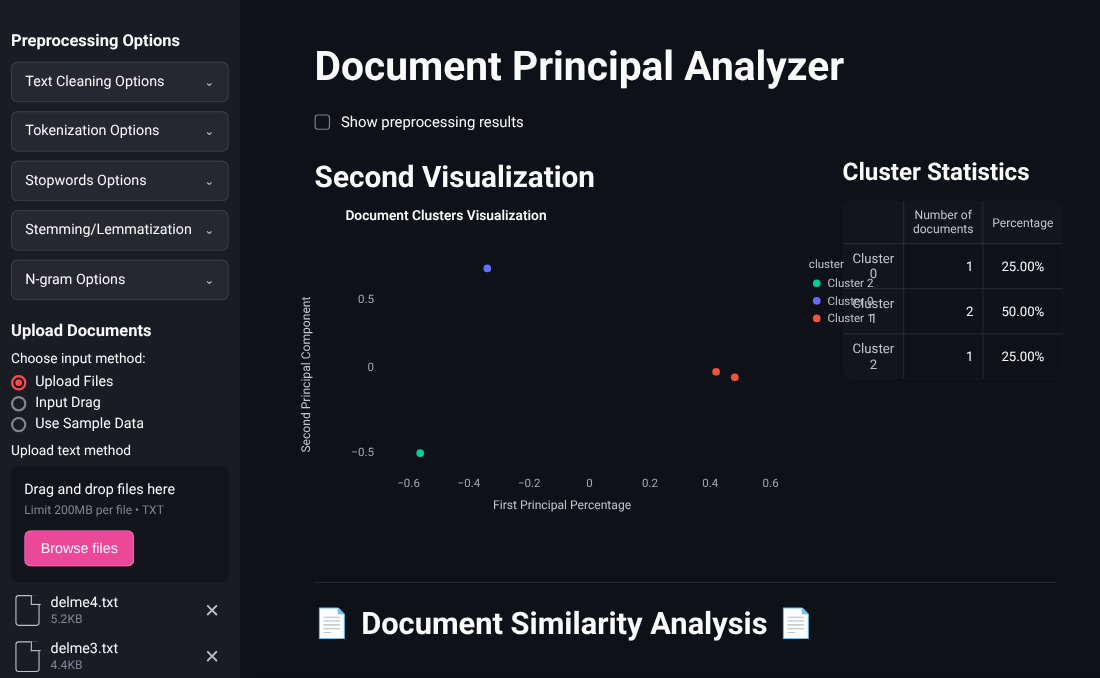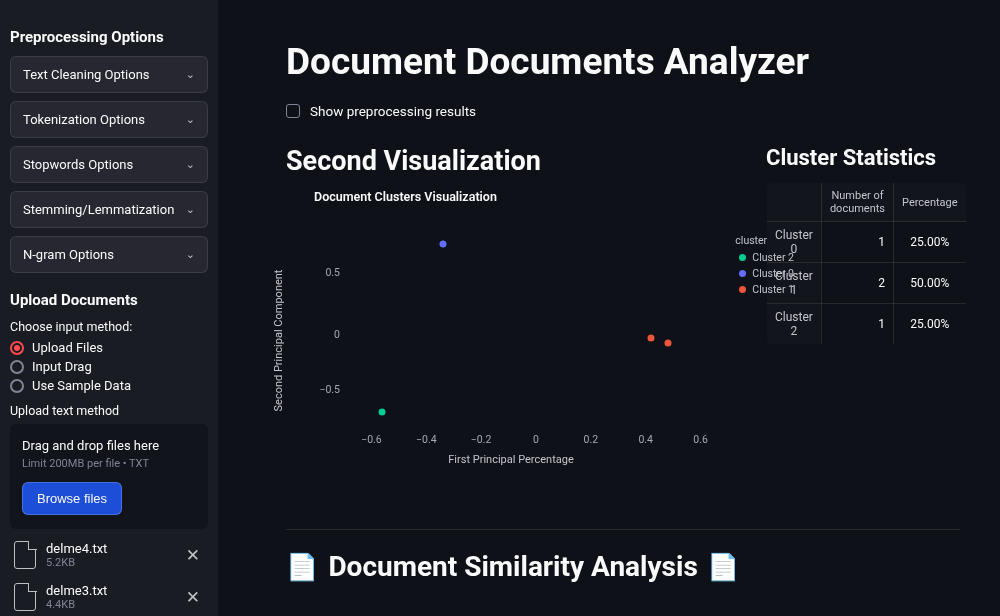--- a/index.html
+++ b/index.html
@@ -73,21 +73,21 @@
 .dropzone {
   background: #11141a;
   border-radius: 6px;
   padding: 14px 12px;
   margin-top: 6px;
 }
 .dropzone .dz-title { font-size: 13px; color: #fafafa; }
 .dropzone .dz-sub { font-size: 11px; color: #808495; margin-top: 4px; }
 .browse {
   margin-top: 12px;
-  background: #1d4ed8;
+  background: #ec4899;
   border: 1px solid rgba(250,250,250,0.2);
   color: #fafafa;
   padding: 8px 14px;
   border-radius: 6px;
   font-size: 13px;
   cursor: pointer;
 }
 .filerow {
   display: flex;
   align-items: center;
@@ -258,38 +258,38 @@
     </div>
     <div class="fx">✕</div>
   </div>
   <div class="filerow">
     <div class="ficon"></div>
 
   </div>
 </aside>
 
 <main class="main">
-  <h1>Document Documents Analyzer</h1>
+  <h1>Document Principal Analyzer</h1>
 
   <div class="checkbox-row">
     <span class="cb"></span>
     <span>Show preprocessing results</span>
   </div>
 
   <div class="columns">
     <div class="col-left">
       <h2>Second Visualization</h2>
 
       <div class="chart-wrap">
         <div class="chart-title">Document Clusters Visualization</div>
         <div class="plot">
           <span class="axis-label-y">Second Principal Component</span>
           <span class="axis-label-x">First Principal Percentage</span>
           <div class="plot-inner" id="plot-area">
-              <div class="ytick" style="top: 167px;">−0.5</div>
+              <div class="ytick" style="top: 189px;">−0.5</div>
               <div class="ytick" style="top: 112.364px;">0</div>
               <div class="ytick" style="top: 49.9394px;">0.5</div>
               <div class="xtick" style="left: 27.4286px;">−0.6</div>
               <div class="xtick" style="left: 82.2857px;">−0.4</div>
               <div class="xtick" style="left: 137.143px;">−0.2</div>
               <div class="xtick" style="left: 192px;">0</div>
               <div class="xtick" style="left: 246.857px;">0.2</div>
               <div class="xtick" style="left: 301.714px;">0.4</div>
               <div class="xtick" style="left: 356.571px;">0.6</div>
               <div class="point" style="left: 98.7429px; top: 22.4727px; background: rgb(99, 110, 250);"></div>

